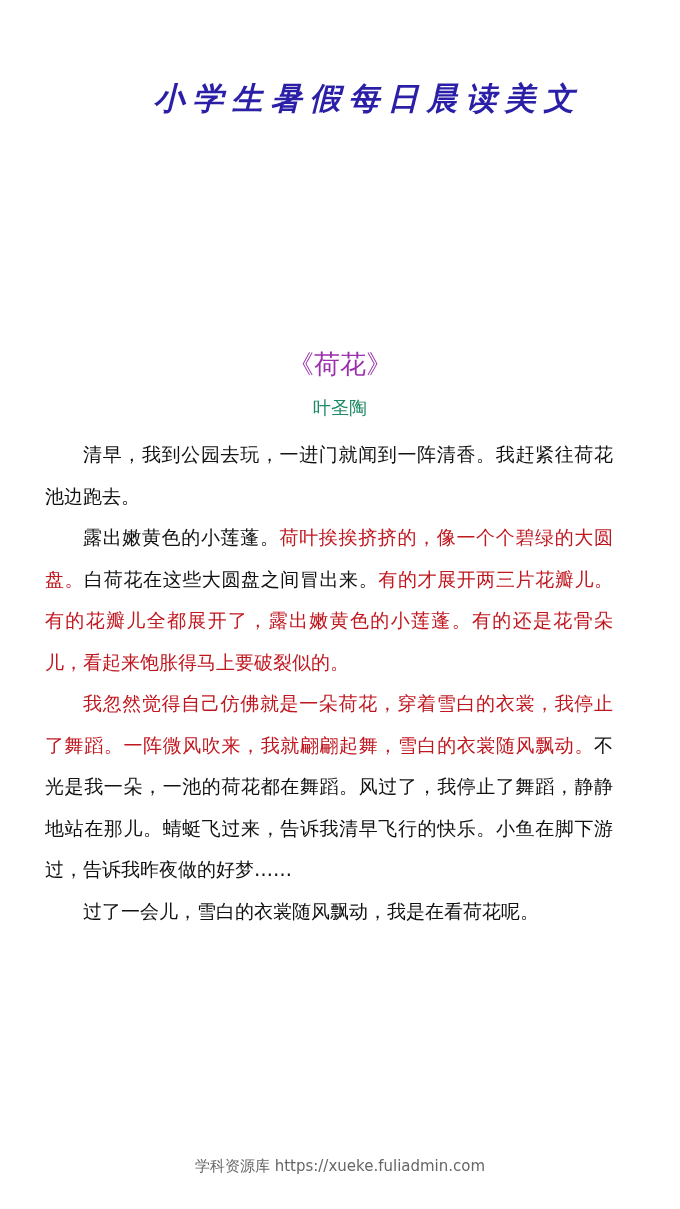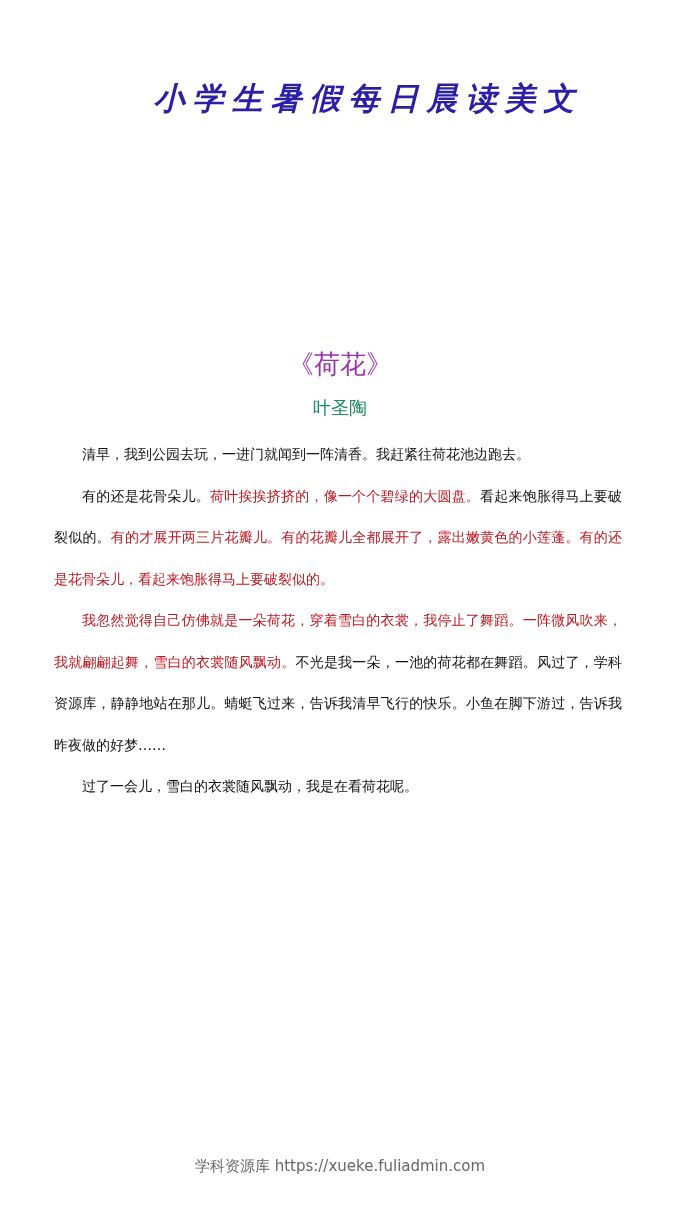--- a/index.html
+++ b/index.html
@@ -42,23 +42,23 @@
       top: 396px;
       left: 0;
       width: 680px;
       text-align: center;
       font-size: 18px;
       color: #1c8a62;
     }
     .article {
       position: absolute;
       top: 434px;
-      left: 54px;
+      left: 45px;
       width: 568px;
-      font-size: 14px;
+      font-size: 19px;
       line-height: 41.5px;
       color: #111111;
       text-align: justify;
       text-align-last: left;
     }
     .article p {
       margin: 0;
       text-indent: 2em;
     }
     .red {
@@ -80,23 +80,23 @@
 <div class="header-title">小学生暑假每日晨读美文</div>
 
 <div class="poem-title">《荷花》</div>
 <div class="poem-author">叶圣陶</div>
 
 <div class="article">
   <p>
     <span>清早，我到公园去玩，一进门就闻到一阵清香。我赶紧往荷花池边跑去。</span>
   </p>
   <p>
-    <span>有的还是花骨朵儿。</span><span class="red">荷叶挨挨挤挤的，像一个个碧绿的大圆盘。</span><span>看起来饱胀得马上要破裂似的。</span><span class="red">有的才展开两三片花瓣儿。有的花瓣儿全都展开了，露出嫩黄色的小莲蓬。有的还是花骨朵儿，看起来饱胀得马上要破裂似的。</span>
+    <span>露出嫩黄色的小莲蓬。</span><span class="red">荷叶挨挨挤挤的，像一个个碧绿的大圆盘。</span><span>白荷花在这些大圆盘之间冒出来。</span><span class="red">有的才展开两三片花瓣儿。有的花瓣儿全都展开了，露出嫩黄色的小莲蓬。有的还是花骨朵儿，看起来饱胀得马上要破裂似的。</span>
   </p>
   <p>
-    <span class="red">我忽然觉得自己仿佛就是一朵荷花，穿着雪白的衣裳，我停止了舞蹈。一阵微风吹来，我就翩翩起舞，雪白的衣裳随风飘动。</span><span>不光是我一朵，一池的荷花都在舞蹈。风过了，学科资源库，静静地站在那儿。蜻蜓飞过来，告诉我清早飞行的快乐。小鱼在脚下游过，告诉我昨夜做的好梦……</span>
+    <span class="red">我忽然觉得自己仿佛就是一朵荷花，穿着雪白的衣裳，我停止了舞蹈。一阵微风吹来，我就翩翩起舞，雪白的衣裳随风飘动。</span><span>不光是我一朵，一池的荷花都在舞蹈。风过了，我停止了舞蹈，静静地站在那儿。蜻蜓飞过来，告诉我清早飞行的快乐。小鱼在脚下游过，告诉我昨夜做的好梦……</span>
   </p>
   <p>
     <span>过了一会儿，雪白的衣裳随风飘动，我是在看荷花呢。</span>
   </p>
 </div>
 
 <div class="footer">学科资源库 https://xueke.fuliadmin.com</div>
 
 </body></html>

